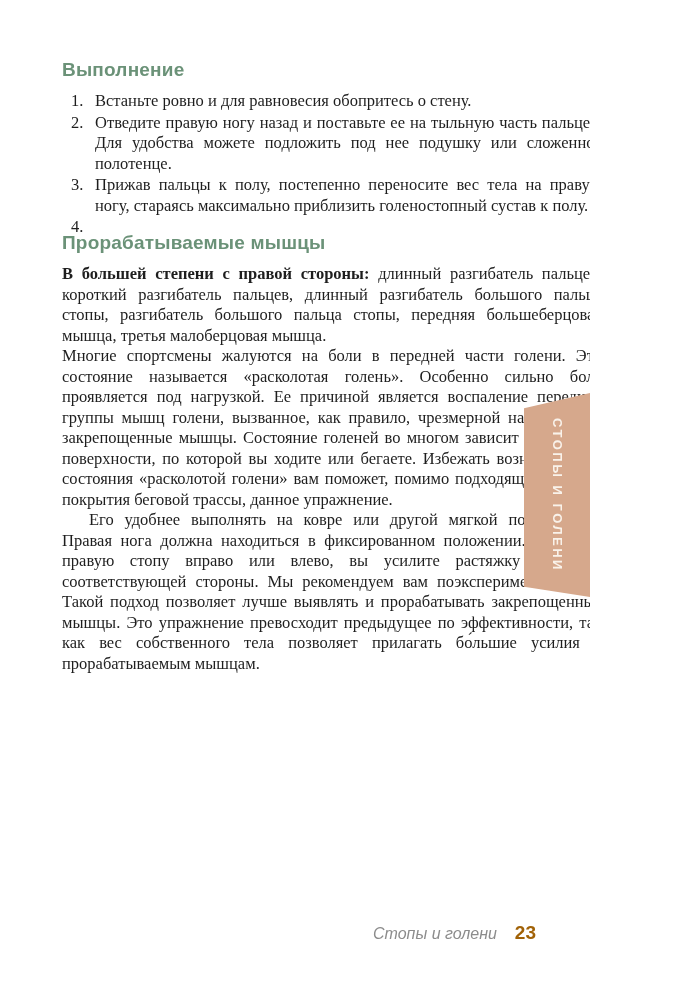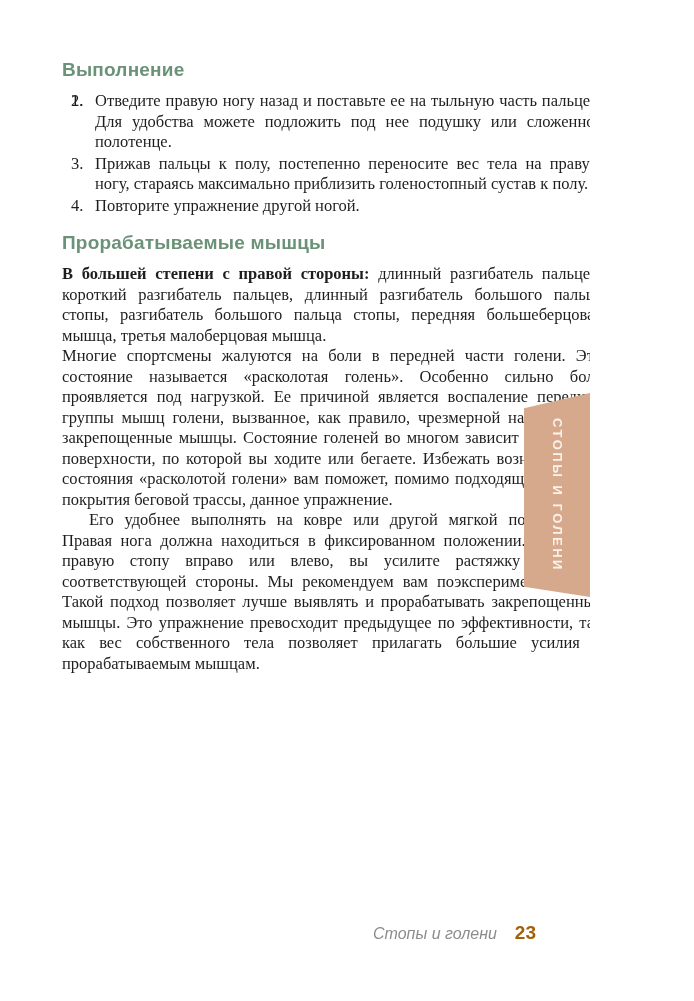--- a/index.html
+++ b/index.html
@@ -101,32 +101,32 @@
 
 <div class="page">
 
   <div class="content">
 
     <section>
       <h2 class="heading">Выполнение</h2>
       <ol class="steps body-text">
         <li>
           <span class="num">1.</span>
+          <span>Встаньте ровно и для равновесия обопритесь о стену.</span>
         </li>
         <li>
           <span class="num">2.</span>
           <span>Отведите правую ногу назад и поставьте ее на тыльную часть пальцев. Для удобства можете подложить под нее подушку или сложенное полотенце.</span>
         </li>
         <li>
           <span class="num">3.</span>
           <span>Прижав пальцы к полу, постепенно переносите вес тела на правую ногу, стараясь максимально приблизить голеностопный сустав к полу.</span>
         </li>
         <li>
           <span class="num">4.</span>
-          <span>Повторите упражнение другой ногой.</span>
         </li>
       </ol>
     </section>
 
     <section class="muscles">
       <h2 class="heading spaced">Прорабатываемые мышцы</h2>
       <div class="body-text">
         <p><span class="lbl">В большей степени с правой стороны:</span> <span>длинный разгибатель пальцев, короткий разгибатель пальцев, длинный разгибатель большого пальца стопы, разгибатель большого пальца стопы, передняя большеберцовая мышца, третья малоберцовая мышца.</span></p>
       </div>
     </section>

